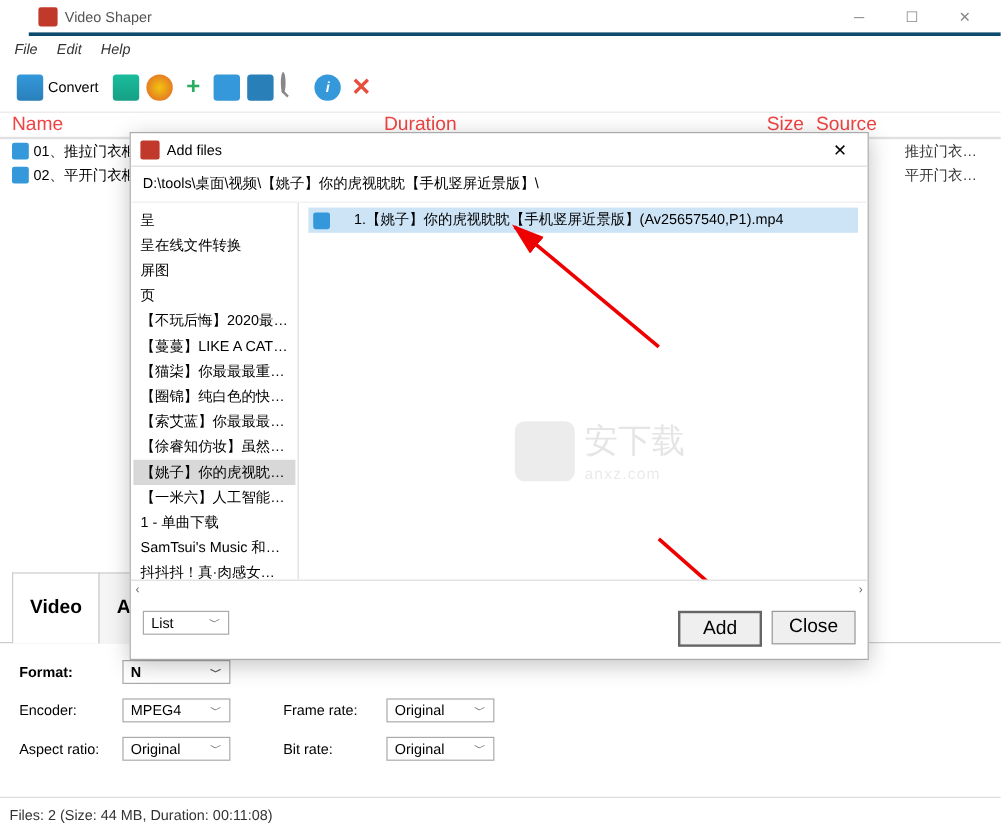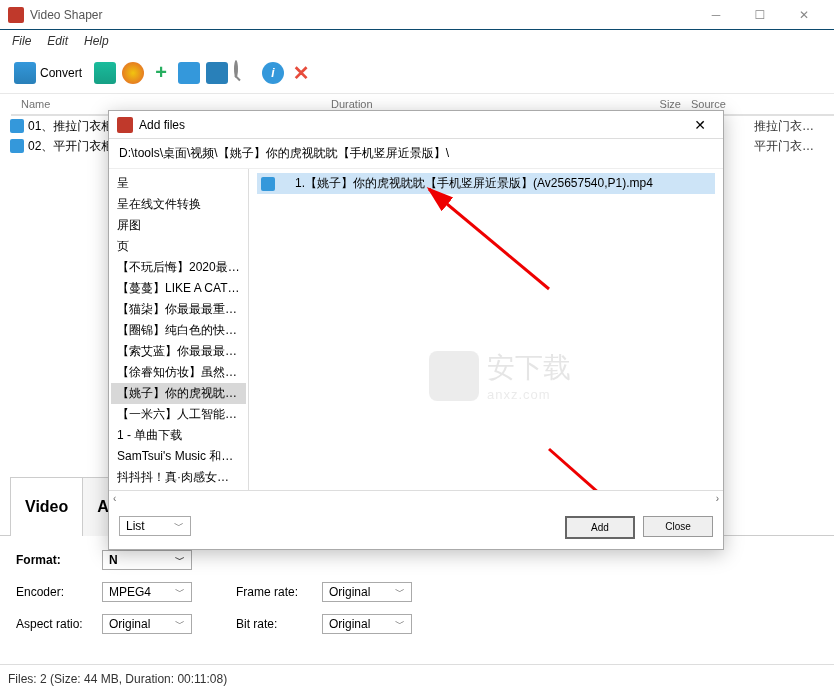--- a/index.html
+++ b/index.html
@@ -1,19 +1,19 @@
 <!DOCTYPE html>
 <html><head>
 <meta charset="utf-8">
 <style>
 * { box-sizing: border-box; margin: 0; padding: 0; font-family: "Segoe UI", Tahoma, sans-serif; }
 body { width: 834px; height: 686px; background: #fff; position: relative; overflow: hidden; font-size: 12px; }
 
 
-.titlebar { height: 30px; display: flex; align-items: center; padding: 0 8px; background: #fff; border-bottom: 1px solid #0c4a6e; }
+.titlebar { height: 30px; display: flex; align-items: center; padding: 0 8px; background: #fff; border-bottom: 3px solid #0c4a6e; margin-left: 24px; }
 .titlebar .app-icon { width: 16px; height: 16px; background: #c0392b; border-radius: 2px; margin-right: 6px; }
 .titlebar .title { flex: 1; color: #555; font-size: 12px; }
 .titlebar .win-btns { display: flex; }
 .win-btn { width: 44px; height: 28px; display: flex; align-items: center; justify-content: center; color: #888; }
 
 
 .menubar { height: 22px; display: flex; align-items: center; padding: 0 6px; gap: 4px; font-size: 12px; color: #333; }
 .menubar span { padding: 2px 6px; font-style: italic; }
 
 
@@ -25,21 +25,21 @@
 .ti-cd { background: radial-gradient(circle at 50% 50%, #f1c40f 0%, #e67e22 70%); border-radius: 50%; }
 .ti-plus { color: #27ae60; font-size: 20px; font-weight: bold; display:flex; align-items:center; justify-content:center; }
 .ti-doc { background: #3498db; }
 .ti-list { background: #2980b9; }
 .ti-search { border: 2px solid #888; border-radius: 50%; position: relative; width:18px; height:18px; }
 .ti-search::after { content:''; position:absolute; width:7px; height:2px; background:#888; bottom:-3px; right:-5px; transform:rotate(45deg); }
 .ti-info { background:#3498db; border-radius:50%; color:#fff; display:flex; align-items:center; justify-content:center; font-style:italic; font-weight:bold; }
 .ti-x { color:#e74c3c; font-size:20px; font-weight:bold; display:flex; align-items:center; justify-content:center; }
 
 
-.list-hdr { height: 22px; display: flex; align-items: center; padding: 0 10px; font-size: 11px; color: #737373; border-bottom: 2px solid #e0e0e0; margin-left: 11px; }
+.list-hdr { height: 22px; display: flex; align-items: center; padding: 0 10px; font-size: 16px; color: #ef4444; border-bottom: 2px solid #e0e0e0; }
 .col-name { flex: 0 0 310px; }
 .col-dur { flex: 0 0 260px; }
 .col-size { flex: 0 0 100px; text-align:right; padding-right:10px; }
 .col-src { flex: 1; }
 
 .list-body { position: relative; font-size: 12px; }
 .list-row { height: 20px; display: flex; align-items: center; padding: 0 10px; }
 .list-row .ficon { width:14px; height:14px; background:#3498db; margin-right:4px; border-radius:2px; }
 .list-row .fname { flex:0 0 290px; overflow:hidden; text-overflow:ellipsis; white-space:nowrap; }
 .list-row .fsrc { margin-left:auto; width:70px; overflow:hidden; text-overflow:ellipsis; white-space:nowrap; color:#333; }
@@ -77,21 +77,21 @@
 .dlg-files { flex:1; position:relative; padding:4px 8px; }
 .file-item { display:flex; align-items:center; gap:20px; padding:2px 4px; font-size:12px; }
 .file-item.sel { background:#cde4f7; }
 .file-item .ficon2 { width:14px; height:14px; background:#3498db; border-radius:2px; }
 .dlg-scroll-bottom { height:16px; border-top:1px solid #ddd; display:flex; align-items:center; padding:0 4px; }
 .dlg-scroll-bottom .arrow { font-size:10px; color:#666; }
 .dlg-scroll-bottom .track { flex:1; }
 .dlg-footer { display:flex; align-items:flex-start; padding:10px; gap:8px; }
 .dlg-footer .dd { min-width:72px; }
 .dlg-footer .spacer { flex:1; }
-.dlg-btn { border:1px solid #999; padding:4px 4px; background:#efefef; font-size:10px; min-width:70px; text-align:center; }
+.dlg-btn { border:1px solid #999; padding:4px 4px; background:#efefef; font-size:16px; min-width:70px; text-align:center; }
 .dlg-btn.primary { border:2px solid #666; }
 
 
 .watermark { position:absolute; top:180px; left:180px; display:flex; align-items:center; gap:8px; opacity:0.15; pointer-events:none; }
 .watermark .bag { width:50px; height:50px; background:#888; border-radius:8px; }
 .watermark .txt1 { font-size:28px; color:#555; }
 .watermark .txt2 { font-size:13px; color:#777; letter-spacing:1px; }
 
 
 .arrow-svg { position:absolute; pointer-events:none; }

